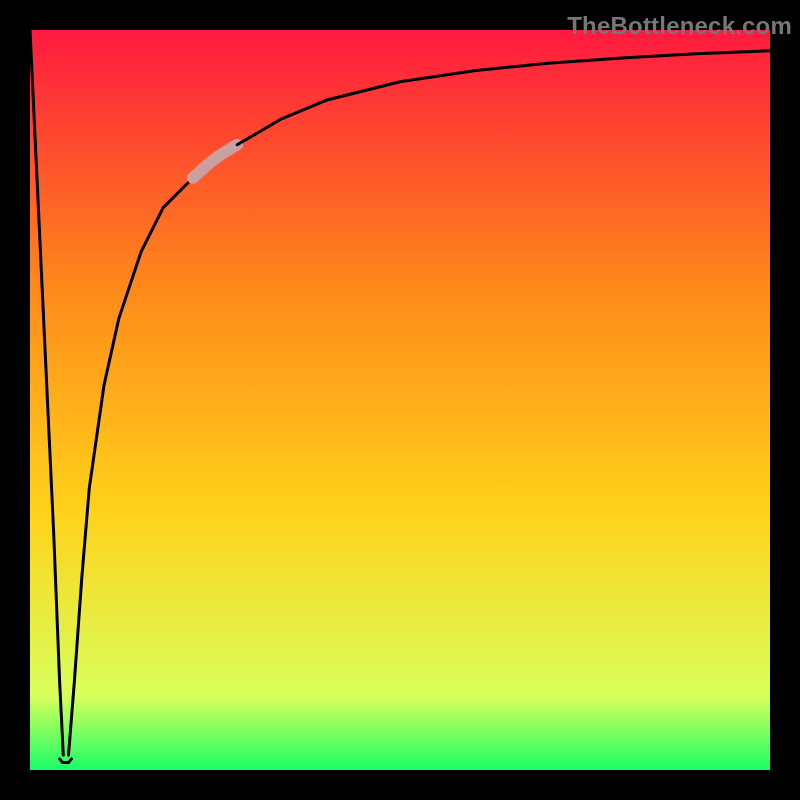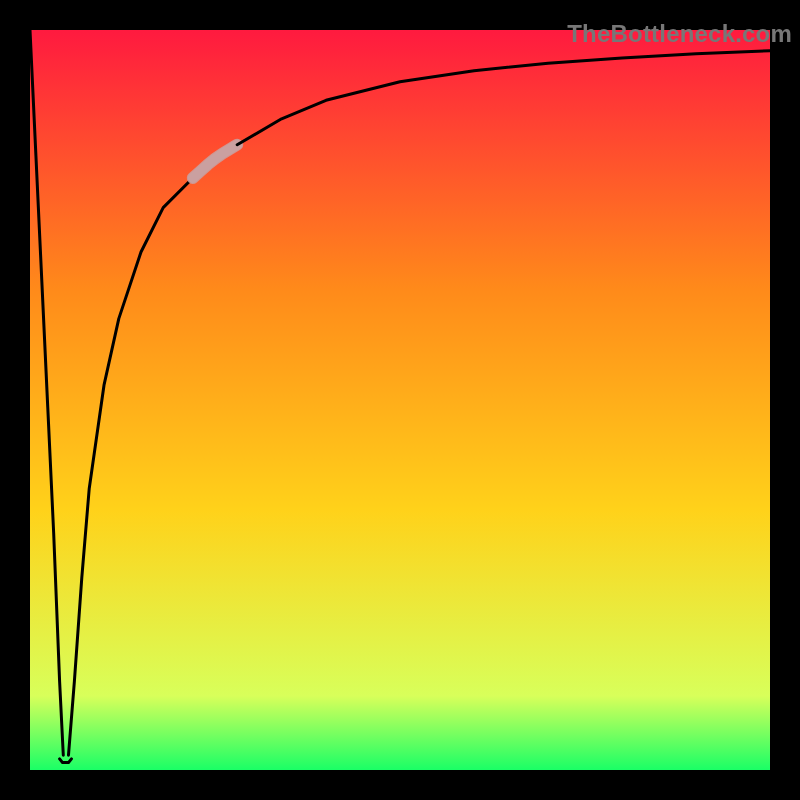--- a/index.html
+++ b/index.html
@@ -11,21 +11,21 @@
     background: #fff;
     font-family: Arial, Helvetica, sans-serif;
   }
   .chart-wrap {
     position: relative;
     width: 800px;
     height: 800px;
   }
   .watermark {
     position: absolute;
-    top: 20px;
+    top: 12px;
     right: 8px;
     font-size: 24px;
     font-weight: 600;
     color: #777;
     letter-spacing: 0.2px;
     z-index: 10;
   }
   svg.chart {
     display: block;
   }

